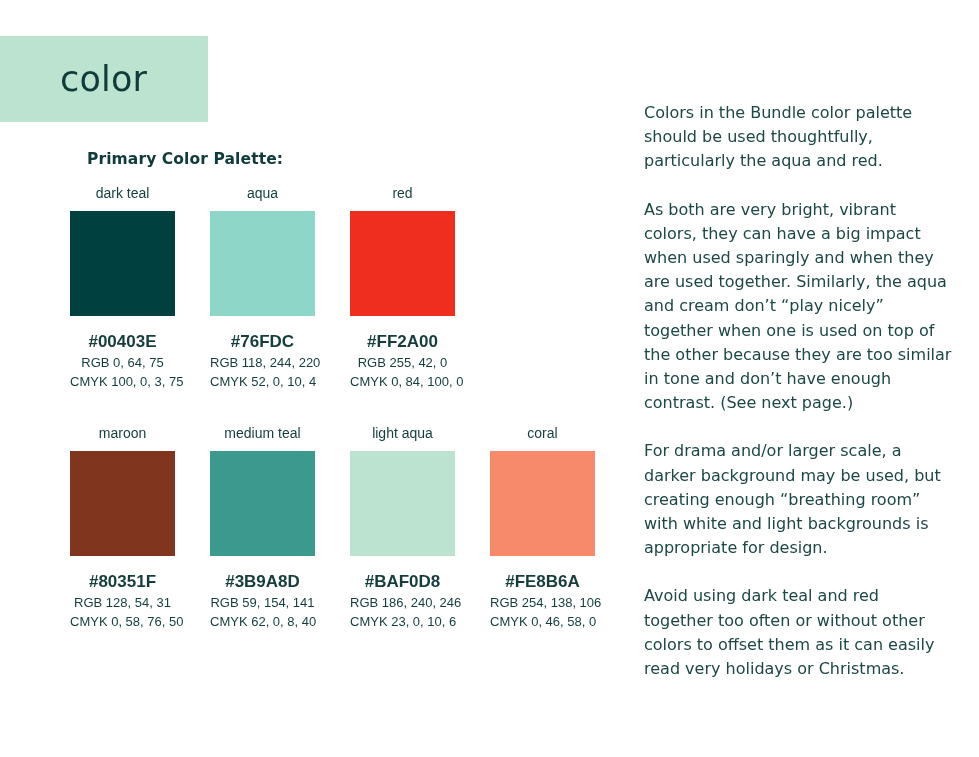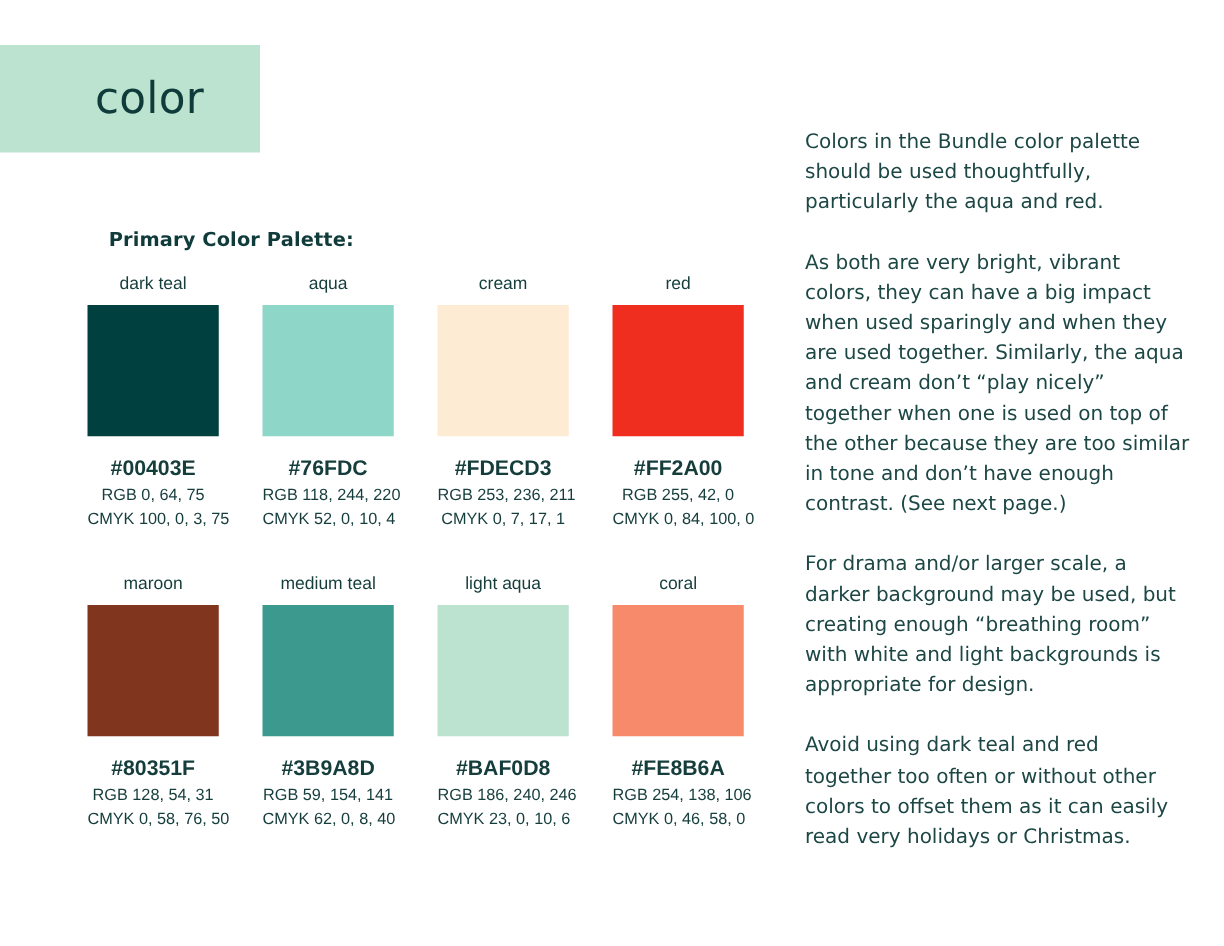--- a/index.html
+++ b/index.html
@@ -25,32 +25,31 @@
     height: 86px;
     background: #BCE3CF;
     display: flex;
     align-items: center;
   }
   .banner-title {
     font-family: "DejaVu Sans", sans-serif;
     font-size: 35px;
     font-weight: 400;
     color: #0F3B3A;
-    padding-left: 76px;
+    padding-left: 60px;
     letter-spacing: 0.2px;
     line-height: 1;
   }
 
   
   .palettes {
     position: absolute;
     left: 70px;
     top: 150px;
     width: 540px;
-    margin-top: 33px;
   }
   .palette-section {
     margin-bottom: 34px;
   }
   .section-heading {
     font-family: "DejaVu Sans", sans-serif;
     font-size: 15.5px;
     font-weight: 700;
     color: #0F3B3A;
     margin: 0 0 18px 17px;
@@ -129,27 +128,20 @@
           <div class="swatch-cmyk">CMYK 100, 0, 3, 75</div>
         </div>
         <div class="swatch-col">
           <div class="swatch-name">aqua</div>
           <div class="swatch-chip" style="background: rgb(142, 214, 200);"></div>
           <div class="swatch-hex">#76FDC</div>
           <div class="swatch-rgb">RGB 118, 244, 220</div>
           <div class="swatch-cmyk">CMYK 52, 0, 10, 4</div>
         </div>
         <div class="swatch-col">
-          <div class="swatch-name">cream</div>
-          <div class="swatch-chip" style="background: rgb(253, 236, 211);"></div>
-          <div class="swatch-hex">#FDECD3</div>
-          <div class="swatch-rgb">RGB 253, 236, 211</div>
-          <div class="swatch-cmyk">CMYK 0, 7, 17, 1</div>
-        </div>
-        <div class="swatch-col">
           <div class="swatch-name">red</div>
           <div class="swatch-chip" style="background: rgb(239, 46, 32);"></div>
           <div class="swatch-hex">#FF2A00</div>
           <div class="swatch-rgb">RGB 255, 42, 0</div>
           <div class="swatch-cmyk">CMYK 0, 84, 100, 0</div>
         </div>
       </div>
     </div>
     <div class="palette-section">
       <div class="swatch-row">

